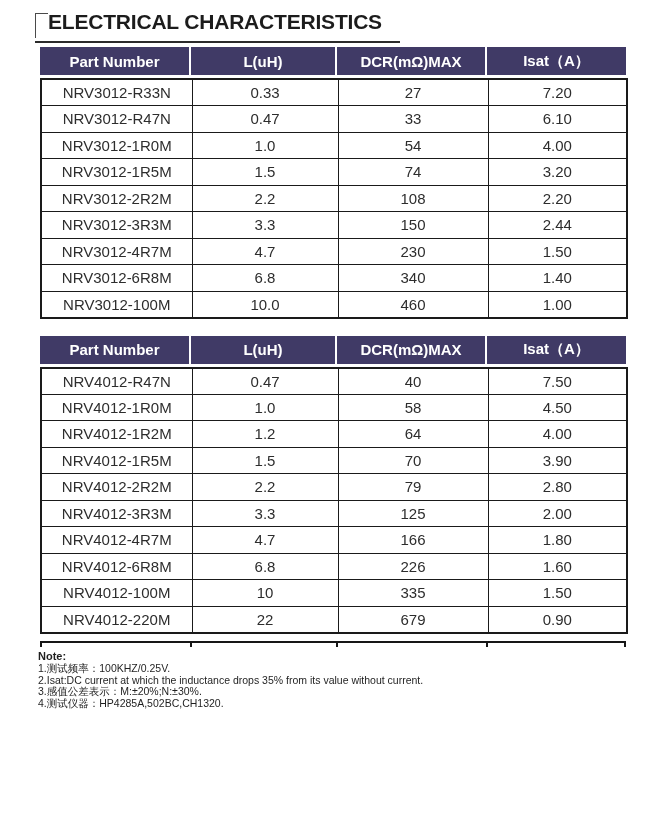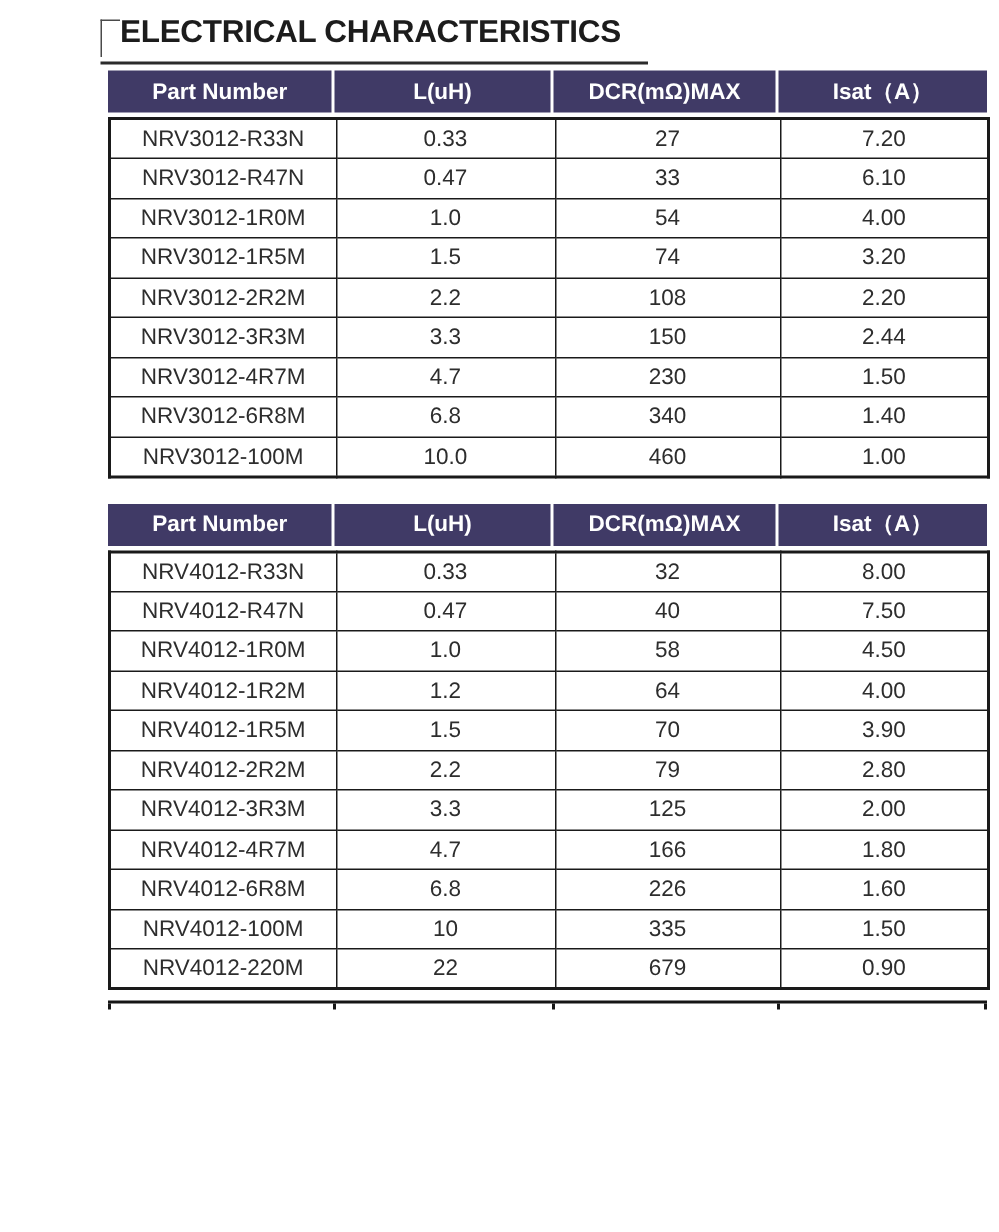--- a/index.html
+++ b/index.html
@@ -9,21 +9,21 @@
   }
   *{margin:0;padding:0;box-sizing:border-box;}
   html,body{background:#ffffff;}
   body{
     width:666px;height:821px;
     font-family:"Liberation Sans","DejaVu Sans",sans-serif;
     color:#2d2d2d;
     position:relative;
     overflow:hidden;
   }
-  .page{padding-top:9px;padding-left:32px;}
+  .page{padding-top:9px;}
 
   
   .title-wrap{
     display:inline-flex;
     align-items:flex-start;
     margin-left:35px;
     border-bottom:2px solid #2b2b2b;
     padding:0 10px 3px 0;
     min-width:365px;
   }
@@ -195,26 +195,20 @@
       </div>
     <table class="tbody-table">
       <colgroup>
           <col class="c0">
           <col class="c1">
           <col class="c2">
           <col class="c3">
         </colgroup>
       <tbody>
           <tr>
-            <td>NRV4012-R33N</td>
-            <td>0.33</td>
-            <td>32</td>
-            <td>8.00</td>
-          </tr>
-          <tr>
             <td>NRV4012-R47N</td>
             <td>0.47</td>
             <td>40</td>
             <td>7.50</td>
           </tr>
           <tr>
             <td>NRV4012-1R0M</td>
             <td>1.0</td>
             <td>58</td>
             <td>4.50</td>
@@ -272,14 +266,23 @@
   </section>
 
   <div class="partial-row">
     <i class="tick t0"></i>
     <i class="tick t1"></i>
     <i class="tick t2"></i>
     <i class="tick t3"></i>
     <i class="tick t4"></i>
   </div>
 
+  <div class="notes">
+    <div class="notes-heading">Note:</div>
+    <div class="notes-lines">
+        <div class="note-line">1.测试频率：100KHZ/0.25V.</div>
+        <div class="note-line">2.Isat:DC current at which the inductance drops 35% from its value without current.</div>
+        <div class="note-line">3.感值公差表示：M:±20%;N:±30%.</div>
+        <div class="note-line">4.测试仪器：HP4285A,502BC,CH1320.</div>
+      </div>
+  </div>
 
 </div>
 
 </body></html>

